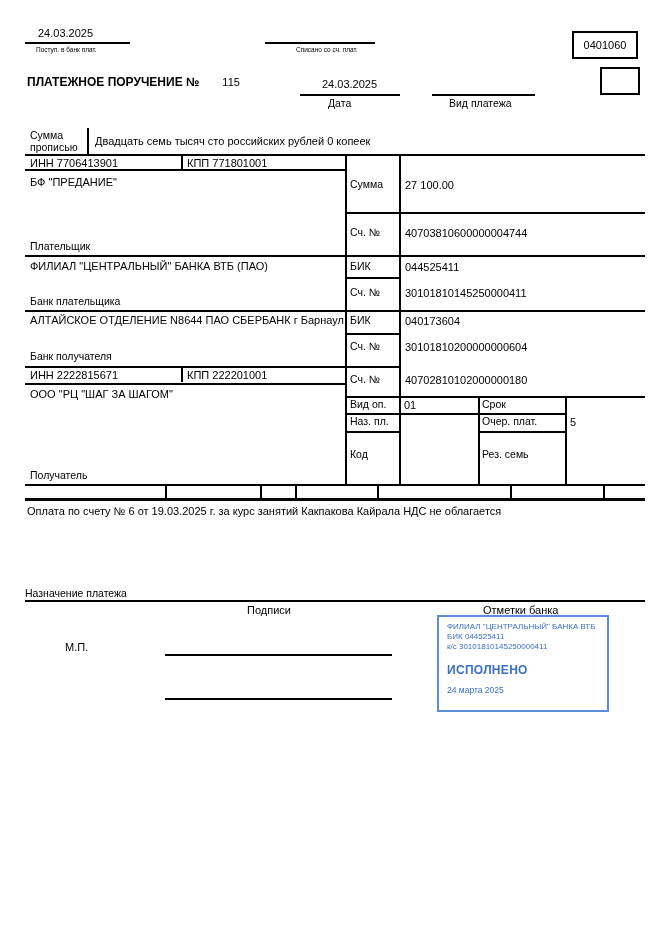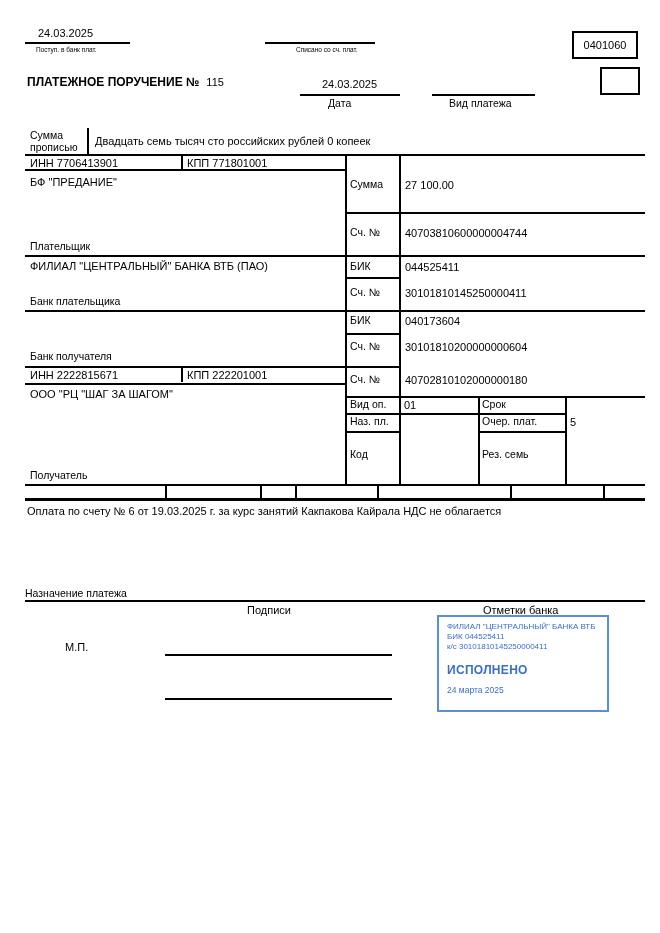--- a/index.html
+++ b/index.html
@@ -9,21 +9,21 @@
   }
   .t{position:absolute;white-space:nowrap;font-size:11px;line-height:1.1;}
   .fs65{font-size:6.5px;}
   .fs10{font-size:10.5px;}
   .fs11{font-size:11px;}
   .fs12{font-size:12px;font-weight:bold;}
   .wrap{white-space:normal;}
   .ln{position:absolute;background:#000;}
   .box{position:absolute;border:2px solid #000;box-sizing:border-box;
        display:flex;align-items:center;justify-content:center;}
-  .title{position:absolute;display:flex;align-items:baseline;gap:7px;}
+  .title{position:absolute;display:flex;align-items:baseline;gap:23px;}
   #stamp{
     position:absolute;left:437px;top:615px;width:172px;height:97px;
     border:2px solid #5b8ed6;box-sizing:border-box;padding:5px 8px;
     color:#3a6fc4;font-size:8px;line-height:10px;
   }
   #stamp .status{font-size:12px;font-weight:bold;margin-top:13px;letter-spacing:.3px;}
   #stamp .sdate{font-size:8.5px;margin-top:10px;}
 </style>
 </head>
 <body>
@@ -69,20 +69,21 @@
   <div class="ln" style="left:25px;top:169px;width:321px;height:1.5px"></div>
 
   <div class="t" style="left:30px;top:176px">БФ "ПРЕДАНИЕ"</div>
   <div class="t fs10" style="left:30px;top:241px">Плательщик</div>
   <div class="ln" style="left:25px;top:255px;width:620px;height:2px"></div>
 
   <div class="t" style="left:30px;top:260px">ФИЛИАЛ "ЦЕНТРАЛЬНЫЙ" БАНКА ВТБ (ПАО)</div>
   <div class="t fs10" style="left:30px;top:296px">Банк плательщика</div>
   <div class="ln" style="left:25px;top:310px;width:620px;height:2px"></div>
 
+  <div class="t" style="left:30px;top:314px">АЛТАЙСКОЕ ОТДЕЛЕНИЕ N8644 ПАО СБЕРБАНК г Барнаул</div>
   <div class="t fs10" style="left:30px;top:351px">Банк получателя</div>
   <div class="ln" style="left:25px;top:366px;width:375px;height:2px"></div>
 
   <div class="t" style="left:30px;top:369px">ИНН 2222815671</div>
   <div class="ln" style="left:181px;top:368px;width:1.5px;height:14px"></div>
   <div class="t" style="left:187px;top:369px">КПП 222201001</div>
   <div class="ln" style="left:25px;top:383px;width:321px;height:1.5px"></div>
 
   <div class="t" style="left:30px;top:388px">ООО "РЦ "ШАГ ЗА ШАГОМ"</div>
   <div class="t fs10" style="left:30px;top:470px">Получатель</div>

